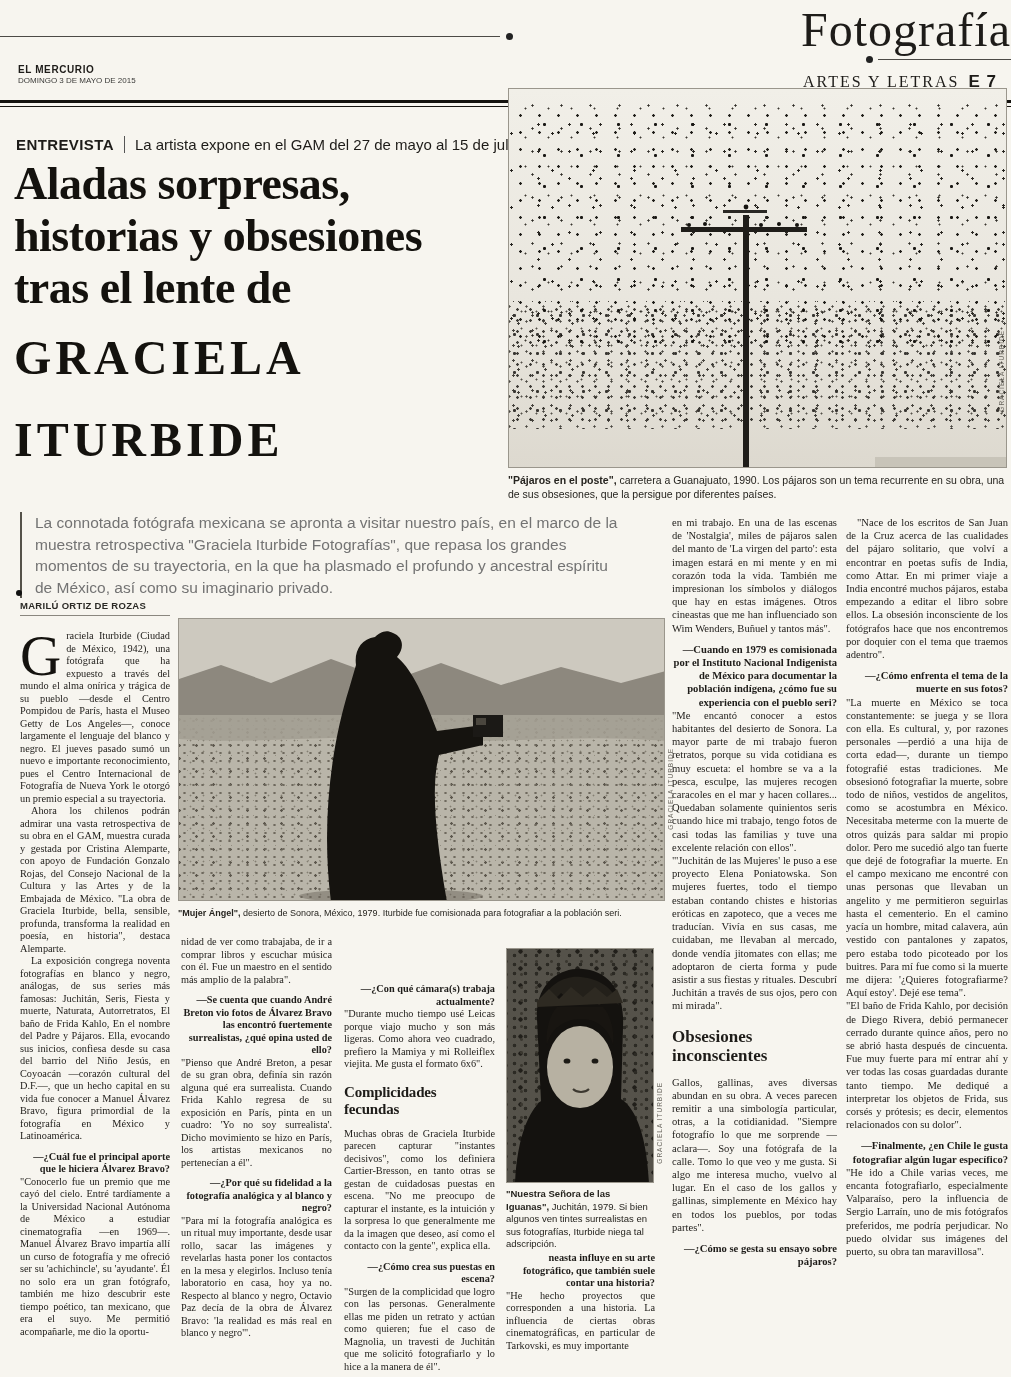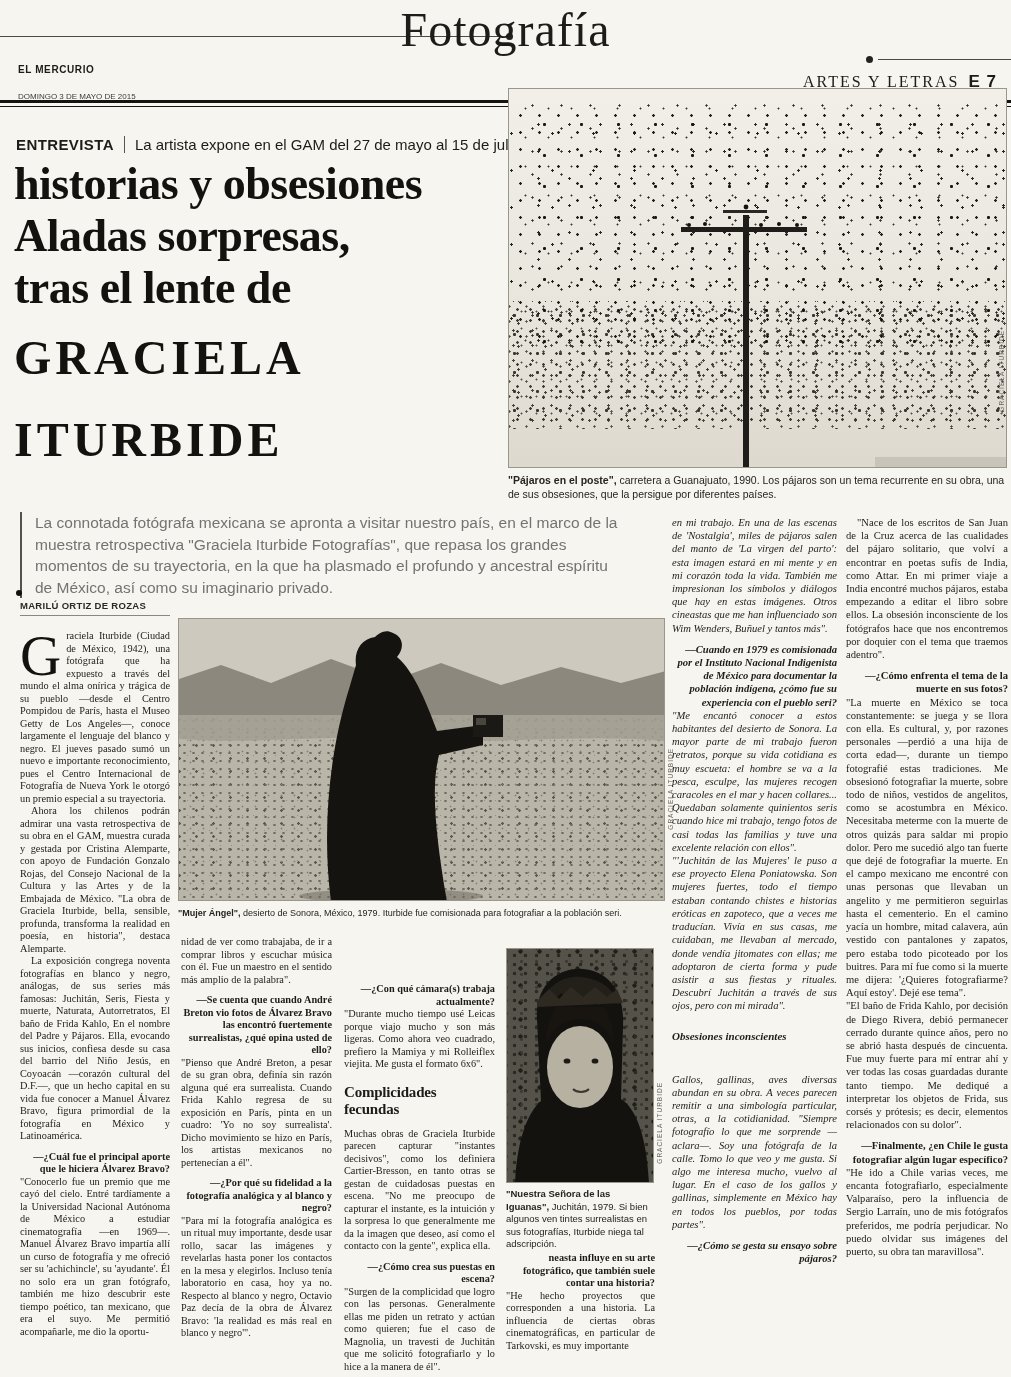--- a/index.html
+++ b/index.html
@@ -1,22 +1,22 @@
 <!DOCTYPE html>
 <html lang="es"><head>
 <meta charset="utf-8">
 <style>
   html,body{margin:0;padding:0;background:#d8d6d0;}
   .page{position:relative;width:1011px;height:1377px;margin:0 auto;background:#f7f5ef;
         font-family:"Liberation Serif",serif;color:#1e1c19;overflow:hidden;}
 
   
   .paper-name{position:absolute;left:18px;top:64px;font:bold 10px "Liberation Sans",sans-serif;letter-spacing:.6px;}
-  .edition-date{position:absolute;left:18px;top:92px;font:8px "Liberation Sans",sans-serif;color:#3a3a38;}
-  .section-title{position:absolute;left:0;right:0;top:2px;margin:0;text-align:center;
+  .edition-date{position:absolute;left:18px;top:76px;font:8px "Liberation Sans",sans-serif;color:#3a3a38;}
+  .section-title{position:absolute;left:0;right:0;top:2px;margin:0;text-align:right;
                  font:normal 48px "Liberation Serif",serif;letter-spacing:1px;}
   .rule-left{position:absolute;left:0;top:36px;width:500px;height:1px;background:#4c4a46;}
   .dot-l{position:absolute;left:506px;top:33px;width:7px;height:7px;border-radius:50%;background:#222;}
   .dot-r{position:absolute;left:866px;top:56px;width:7px;height:7px;border-radius:50%;background:#222;}
   .rule-right{position:absolute;left:878px;top:59px;right:0;height:1px;background:#4c4a46;}
   .mast-right{position:absolute;right:14px;top:72px;font:16px "Liberation Serif",serif;letter-spacing:2px;white-space:nowrap;}
   .page-no{font:bold 17px "Liberation Sans",sans-serif;margin-left:9px;letter-spacing:1px;}
   .double-rule{position:absolute;left:0;right:0;top:100px;height:3px;border-top:3px solid #15130f;border-bottom:1px solid #15130f;}
 
   
@@ -84,24 +84,24 @@
 
   
   .col{position:absolute;font-size:10.3px;line-height:12.5px;text-align:justify;overflow:hidden;}
   .col p{margin:0;text-indent:11px;}
   .col p.ni{text-indent:0;}
   .col p.q{font-weight:bold;text-indent:0;margin-top:8px;text-align:right;}
   .c1{left:20px;top:630px;width:150px;height:747px;}
   .c2{left:181px;top:936px;width:151px;height:441px;}
   .c3{left:344px;top:983px;width:151px;height:441px;}
   .c4{left:506px;top:1252px;width:149px;height:125px;}
-  .c5{left:672px;top:516px;width:165px;height:861px;font-size:10.6px;line-height:13.2px;font-style:italic;}
+  .c5{left:672px;top:516px;width:165px;height:861px;font-size:10.6px;line-height:13.2px;}
   .c6{left:846px;top:516px;width:162px;height:861px;font-size:10.6px;line-height:13.2px;}
   .sub3{font-weight:bold;font-size:15px;line-height:17px;margin:13px 0 10px;text-indent:0;text-align:left;letter-spacing:-.2px;}
-  .sub5{font-weight:bold;font-size:11px;line-height:19px;margin:14px 0 27px;text-indent:0;text-align:left;}
+  .sub5{font-weight:bold;font-size:17px;line-height:19px;margin:14px 0 11px;text-indent:0;text-align:left;}
   .dropcap{float:left;font-size:57px;line-height:45px;padding:3px 5px 0 0;font-weight:normal;color:#14120e;}
 </style>
 </head>
 <body>
 
 <div class="page">
 
   <div class="rule-left"></div>
   <div class="dot-l"></div>
   <div class="dot-r"></div>
@@ -112,22 +112,22 @@
   <div class="mast-right">
     <span>ARTES Y LETRAS</span><span class="page-no">E 7</span>
   </div>
   <div class="double-rule"></div>
 
   <div class="kicker">
     <span class="kicker-label">ENTREVISTA</span><span>La artista expone en el GAM del 27 de mayo al 15 de julio</span>
   </div>
 
   <div class="headline">
+    <div class="hl-line">Aladas sorpresas,</div>
     <div class="hl-line">historias y obsesiones</div>
-    <div class="hl-line">Aladas sorpresas,</div>
     <div class="hl-line">tras el lente de</div>
     <div class="hl-big">GRACIELA</div>
     <div class="hl-big">ITURBIDE</div>
   </div>
 
   <figure class="photo photo-top" style="margin:0">
     <div class="birds birds-a"></div>
     <div class="birds birds-b"></div>
     <svg width="499" height="380" viewBox="0 0 499 380">
       <rect x="366" y="368" width="133" height="12" fill="#b7b2a6" opacity="0.55"></rect>

